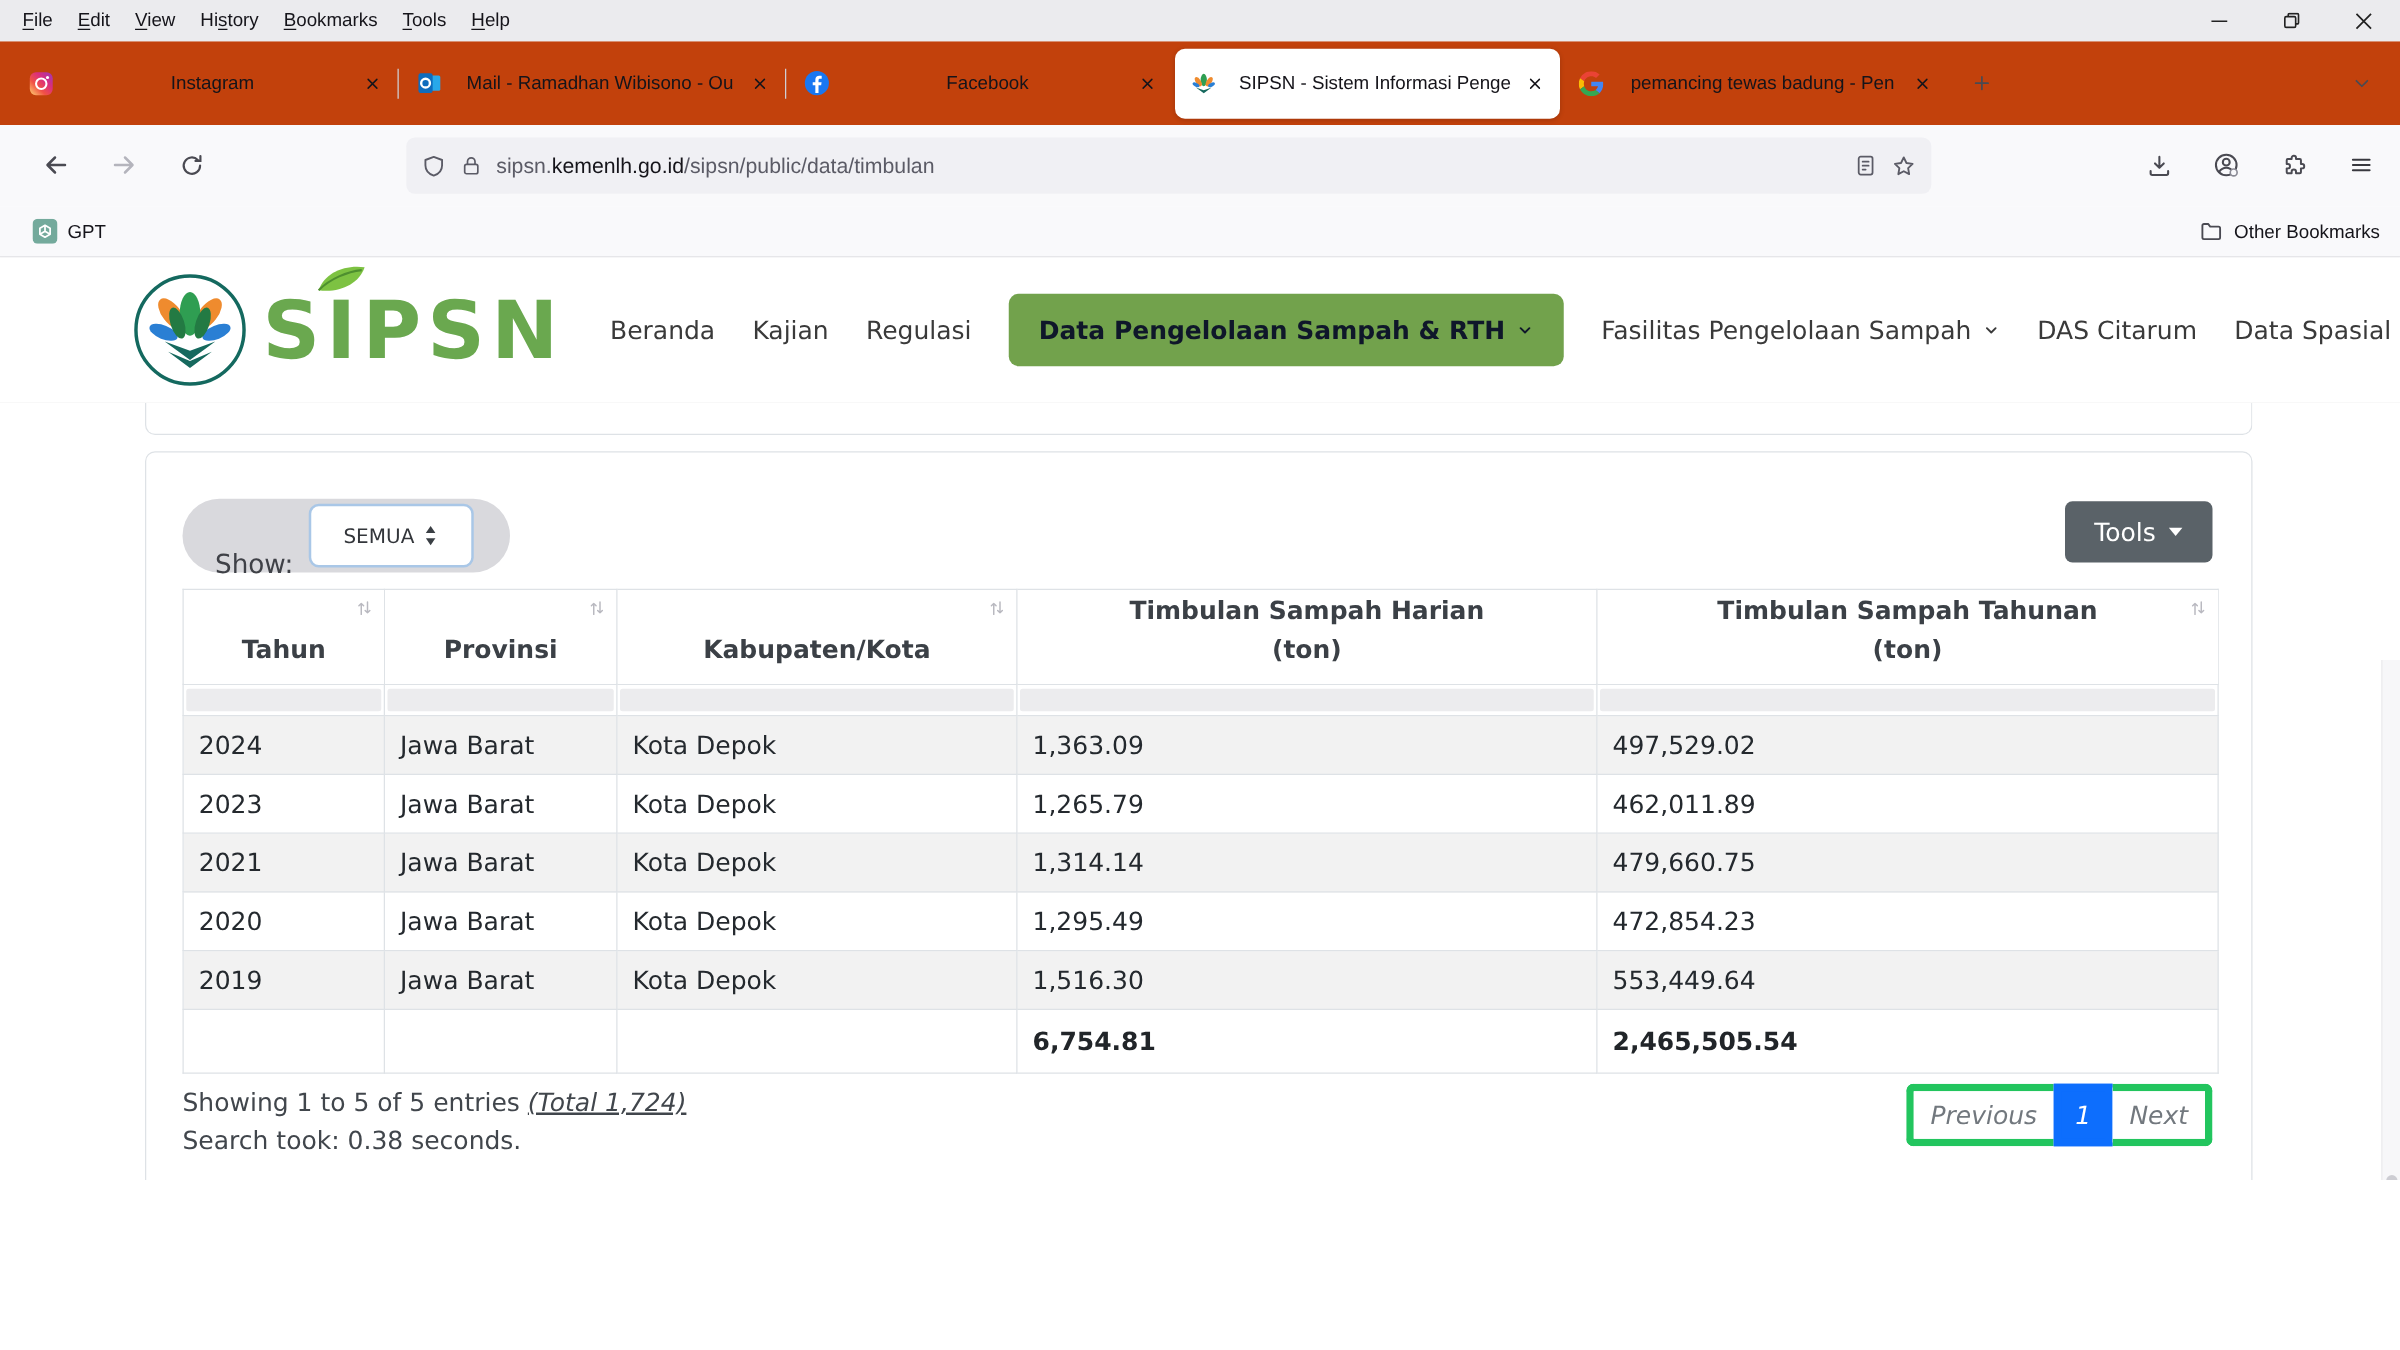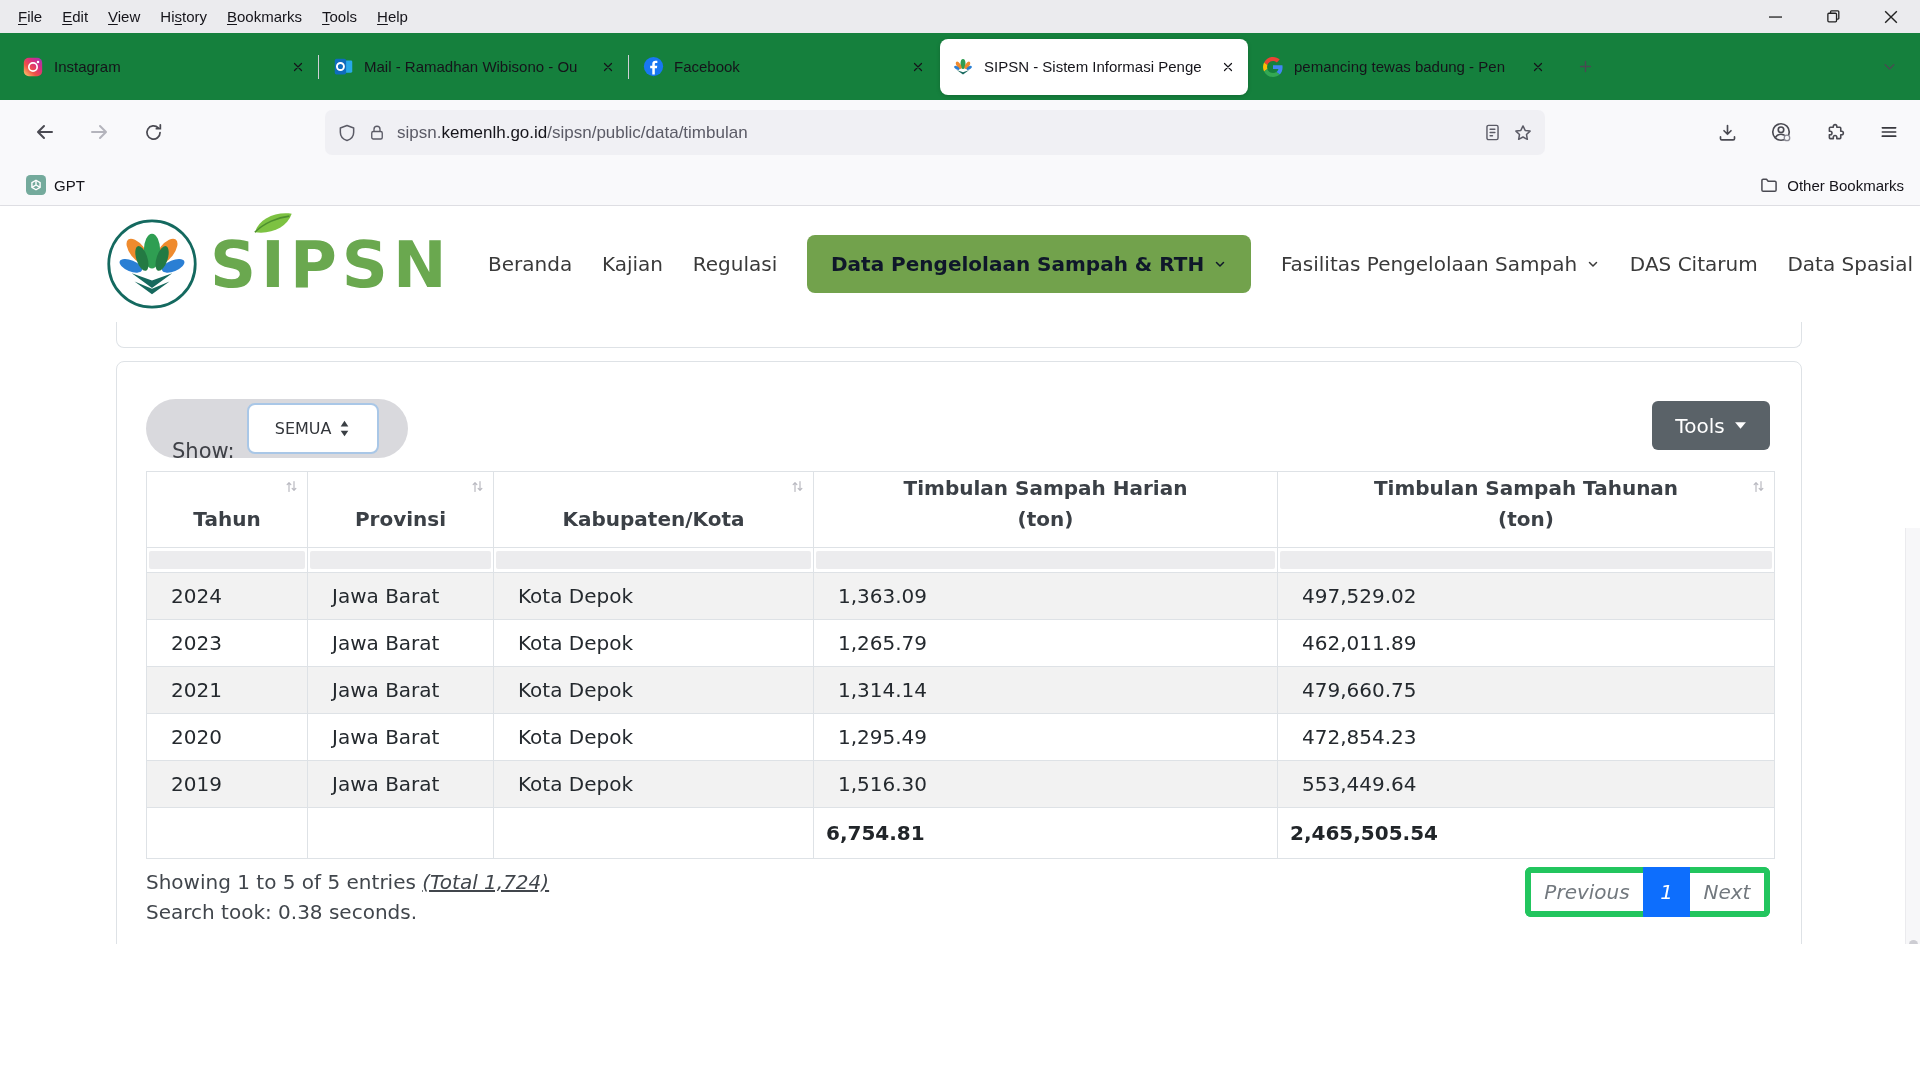--- a/index.html
+++ b/index.html
@@ -5,21 +5,21 @@
   html,body{margin:0;padding:0;background:#fff;}
   #stage{position:relative;width:1920px;height:944px;overflow:hidden;background:#fff;
          font-family:"Liberation Sans",sans-serif;color:#15141a;}
   
   #menubar{position:absolute;top:0;left:0;right:0;height:33px;background:#ebebee;
            display:flex;align-items:center;padding-left:8px;font-size:15px;z-index:30;}
   .menu-item{padding:4px 10px;cursor:default;}
   .menu-item u{text-decoration:underline;text-underline-offset:2px;}
   #win-controls{position:absolute;top:0;right:0;height:33px;display:flex;z-index:31;}
   .win-btn{width:58px;height:33px;display:flex;align-items:center;justify-content:center;}
-  #tabbar{position:absolute;top:33px;left:0;right:0;height:67px;background:#15803d;z-index:20;}
+  #tabbar{position:absolute;top:33px;left:0;right:0;height:67px;background:#c2410c;z-index:20;text-align:center;}
   #tabstrip{position:absolute;left:10px;top:0;height:67px;display:flex;align-items:center;gap:2px;}
   .tab{position:relative;width:308px;height:56px;border-radius:8px;display:flex;align-items:center;
        padding:0 8px 0 12px;box-sizing:border-box;font-size:15px;}
   .tab.active{background:#fff;box-shadow:0 1px 4px rgba(0,0,0,.18);}
   .tab.sep::before{content:'';position:absolute;left:-2px;top:16px;width:1px;height:24px;background:#cfcfd6;}
   .tab .t-icon{width:22px;height:22px;display:flex;align-items:center;justify-content:center;margin-right:10px;flex:none;}
   .tab .t-title{flex:1;overflow:hidden;white-space:nowrap;}
   .tab .t-close{flex:none;width:24px;height:24px;display:flex;align-items:center;justify-content:center;border-radius:4px;}
   .chrome-btn{background:none;border:none;padding:0;display:flex;align-items:center;justify-content:center;}
   #newtab-btn{width:34px;height:34px;margin-left:8px;border-radius:6px;}
@@ -63,21 +63,21 @@
             border-radius:6px;color:#fff;font-size:20px;display:flex;align-items:center;justify-content:center;gap:9px;}
   #datatable{position:absolute;left:29px;top:109px;border-collapse:collapse;table-layout:fixed;width:1628px;
              font-size:20px;color:#24292e;}
   #datatable th,#datatable td{border:1px solid #dee2e6;box-sizing:border-box;}
   #datatable thead th{position:relative;height:75px;vertical-align:bottom;text-align:center;
                       font-weight:700;color:#3b4046;padding-bottom:12px;background:#fff;}
   .th-label,.th-sub{line-height:1.55;}
   .sort-icon{position:absolute;top:7px;right:8px;}
   tr.filter-row td{height:24px;padding:3px 2px;background:#fff;}
   .filter-box{height:18px;background:#ececee;border-radius:2px;}
-  #datatable tbody td{height:47px;padding-left:24px;text-align:left;}
+  #datatable tbody td{height:47px;padding-left:12px;text-align:left;}
   #datatable tbody tr.odd td{background:#f2f2f2;}
   #datatable tfoot td{height:51px;padding-left:12px;font-weight:700;color:#212529;}
   #footer-info{position:absolute;left:29px;top:505px;font-size:20px;color:#41464c;line-height:30px;}
   #total-note{font-style:italic;text-decoration:underline;}
   #pagination{position:absolute;right:31px;top:505px;height:50px;display:flex;font-size:20px;}
   .page-btn{display:flex;align-items:center;justify-content:center;border:6px solid #22c55e;background:#fff;
             color:#72787e;box-sizing:border-box;font-style:italic;}
   #page-prev{width:118px;border-radius:6px 0 0 6px;border-right:none;}
   #page-current{width:47px;background:var(--pag-blue);border-color:var(--pag-blue);color:#fff;}
   #page-next{width:80px;border-radius:0 6px 6px 0;border-left:none;}

